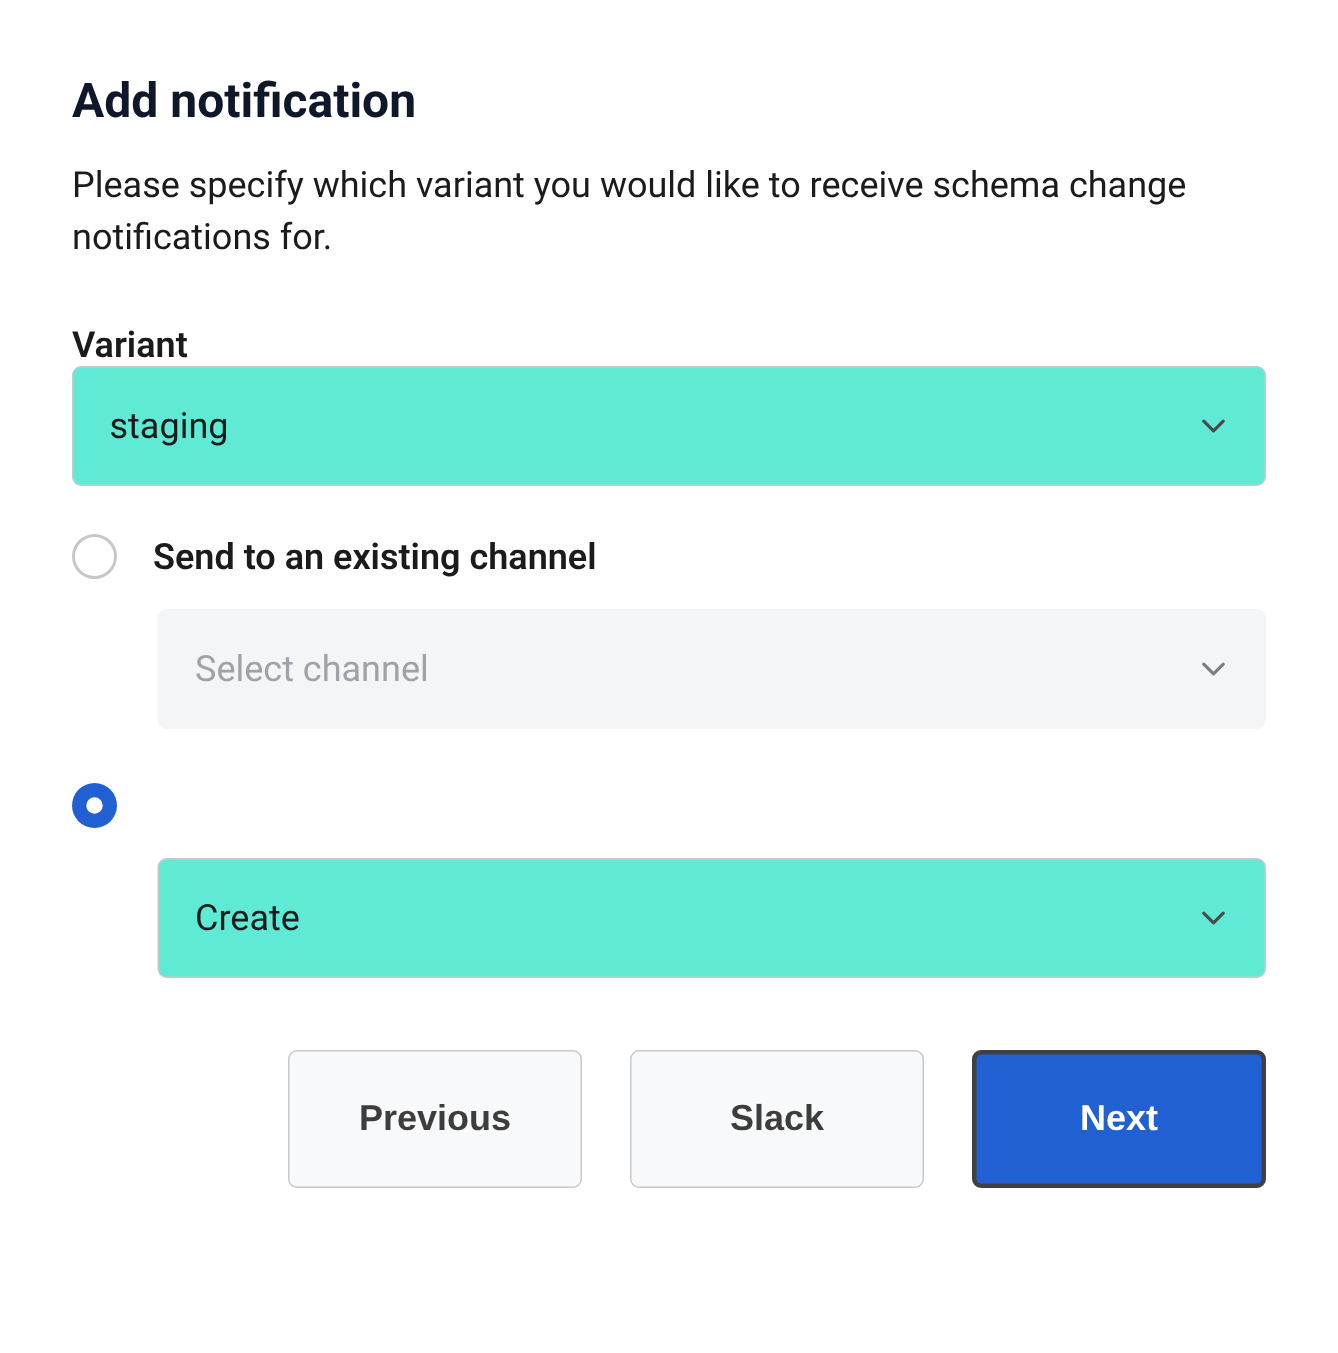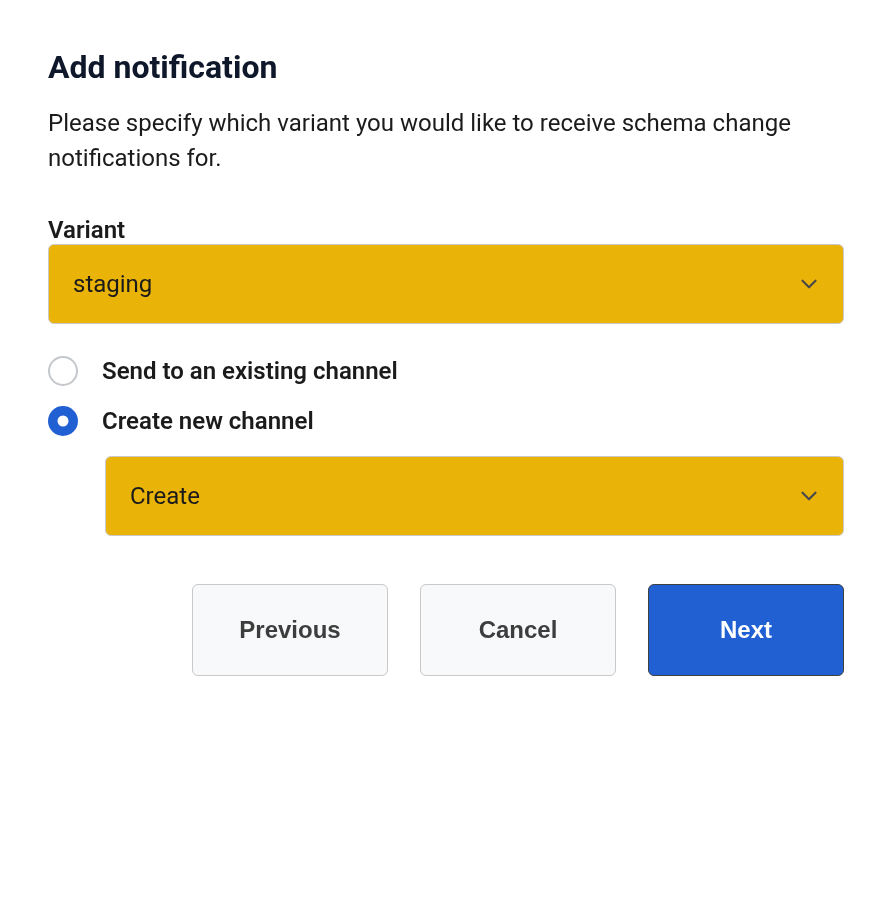--- a/index.html
+++ b/index.html
@@ -35,21 +35,21 @@
     .select-wrapper {
       position: relative;
       width: 100%;
     }
     .select {
       width: 100%;
       height: 80px;
       padding: 0 24px;
       font-size: 24px;
       color: #1b1b1b;
-      background: #eab308;
+      background: #5eead4;
       border: 1px solid #c9c9c9;
       border-radius: 6px;
       appearance: none;
       -webkit-appearance: none;
       cursor: pointer;
       display: flex;
       align-items: center;
     }
     .select.disabled {
       background: #f4f5f6;
@@ -123,21 +123,21 @@
       font-weight: 600;
       border-radius: 6px;
       cursor: pointer;
       border: 1px solid #c9c9c9;
       background: #f8f9fa;
       color: #3d3d3d;
       min-width: 196px;
     }
     .btn-primary {
       background: #2160d3;
-      border: 1px solid #404040;
+      border: 3px solid #404040;
       color: #ffffff;
     }
   </style>
 </head>
 <body>
 
 <h1 class="title">Add notification</h1>
 <p class="description">Please specify which variant you would like to receive schema change notifications for.</p>
 
 <div class="field-label">Variant</div>
@@ -152,37 +152,48 @@
       </svg>
   </span>
 </div>
 
 <div class="radio-group">
 
   <div class="radio-row">
     <div class="radio"></div>
     <div class="radio-label">Send to an existing channel</div>
   </div>
+  <div class="radio-content">
+    <div class="select-wrapper">
+      <div class="select disabled">
+        <span>Select channel</span>
+      </div>
+      <span class="chevron">
+        <svg width="26" height="26" viewBox="0 0 24 24" fill="none" stroke="#7a7f85" stroke-width="2" stroke-linecap="round" stroke-linejoin="round">
+            <polyline points="6 9 12 15 18 9"></polyline>
+          </svg>
+      </span>
+    </div>
+  </div>
 
   <div class="radio-row">
     <div class="radio checked"></div>
-    <div class="radio-label">Create new channel</div>
   </div>
   <div class="radio-content">
     <div class="select-wrapper">
       <div class="select">
         <span>Create</span>
       </div>
       <span class="chevron">
         <svg width="26" height="26" viewBox="0 0 24 24" fill="none" stroke="#4a4a4a" stroke-width="2" stroke-linecap="round" stroke-linejoin="round">
             <polyline points="6 9 12 15 18 9"></polyline>
           </svg>
       </span>
     </div>
   </div>
 
 </div>
 
 <div class="button-row">
   <button class="btn">Previous</button>
-  <button class="btn">Cancel</button>
+  <button class="btn">Slack</button>
   <button class="btn btn-primary">Next</button>
 </div>
 
 </body></html>

